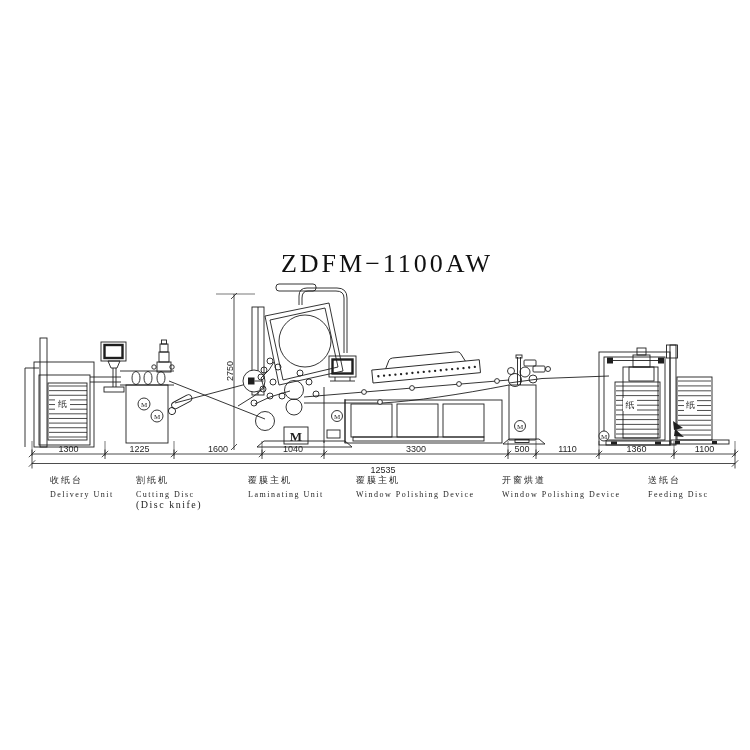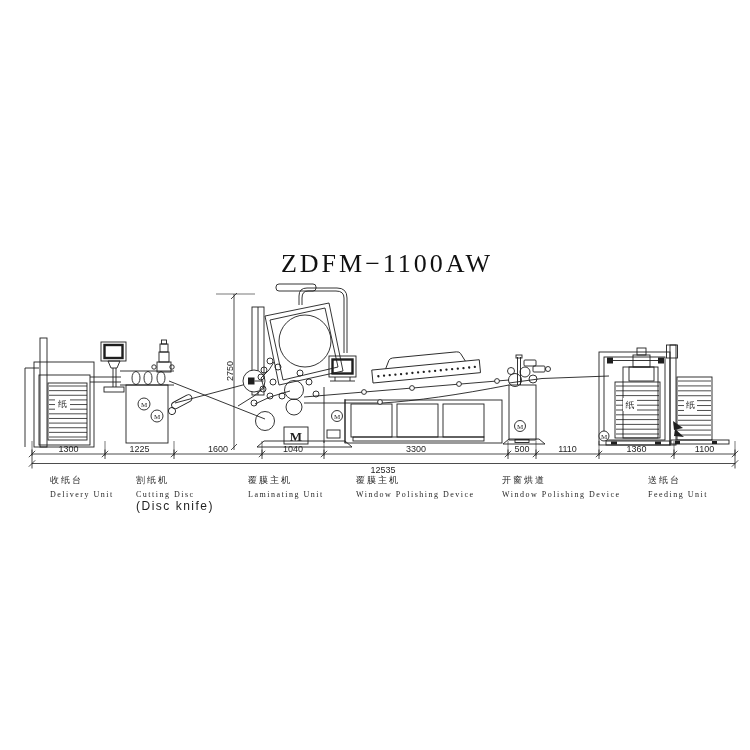--- a/index.html
+++ b/index.html
@@ -16,21 +16,21 @@
   #diagram .wfill{fill:#ffffff;}
   #diagram .scr{stroke-width:2.4;}
   #diagram text{fill:#1f1f1f;stroke:none;}
   #diagram text.dim{font-family:"Liberation Sans",sans-serif;font-size:9px;text-anchor:middle;}
   #diagram text.cjk{font-family:"DejaVu Sans",sans-serif;font-size:9px;text-anchor:middle;}
   #diagram text.mo{font-family:"Liberation Serif",serif;font-size:7px;text-anchor:middle;}
   #diagram text.mbox{font-family:"Liberation Serif",serif;font-size:13px;font-weight:bold;text-anchor:middle;}
   .unit-label{position:absolute;top:474px;white-space:nowrap;}
   .unit-label .cn{font-size:9px;letter-spacing:2px;font-family:"DejaVu Sans",sans-serif;}
   .unit-label .en{margin-top:3px;font-family:Liberation Serif, serif;font-size:8px;letter-spacing:1.5px;}
-  .unit-label .sub{font-family:Liberation Sans, sans-serif;font-size:12px;letter-spacing:1.5px;}
+  .unit-label .sub{font-family:Liberation Serif, serif;font-size:10px;letter-spacing:1.5px;}
 </style>
 </head>
 <body>
 
 <div id="canvas">
 
   <div id="title">ZDFM−1100AW</div>
 
   <svg id="diagram" width="750" height="750" viewBox="0 0 750 750">
 
@@ -339,15 +339,15 @@
   <div class="unit-label" style="left:344px">
     <div class="cn">覆膜主机</div>
     <div class="en">Window Polishing Device</div>
   </div>
   <div class="unit-label" style="left:490px">
     <div class="cn">开窗烘道</div>
     <div class="en">Window Polishing Device</div>
   </div>
   <div class="unit-label" style="left:636px">
     <div class="cn">送纸台</div>
-    <div class="en">Feeding Unit</div>
+    <div class="en">Feeding Disc</div>
   </div>
 </div>
 
 </body></html>

